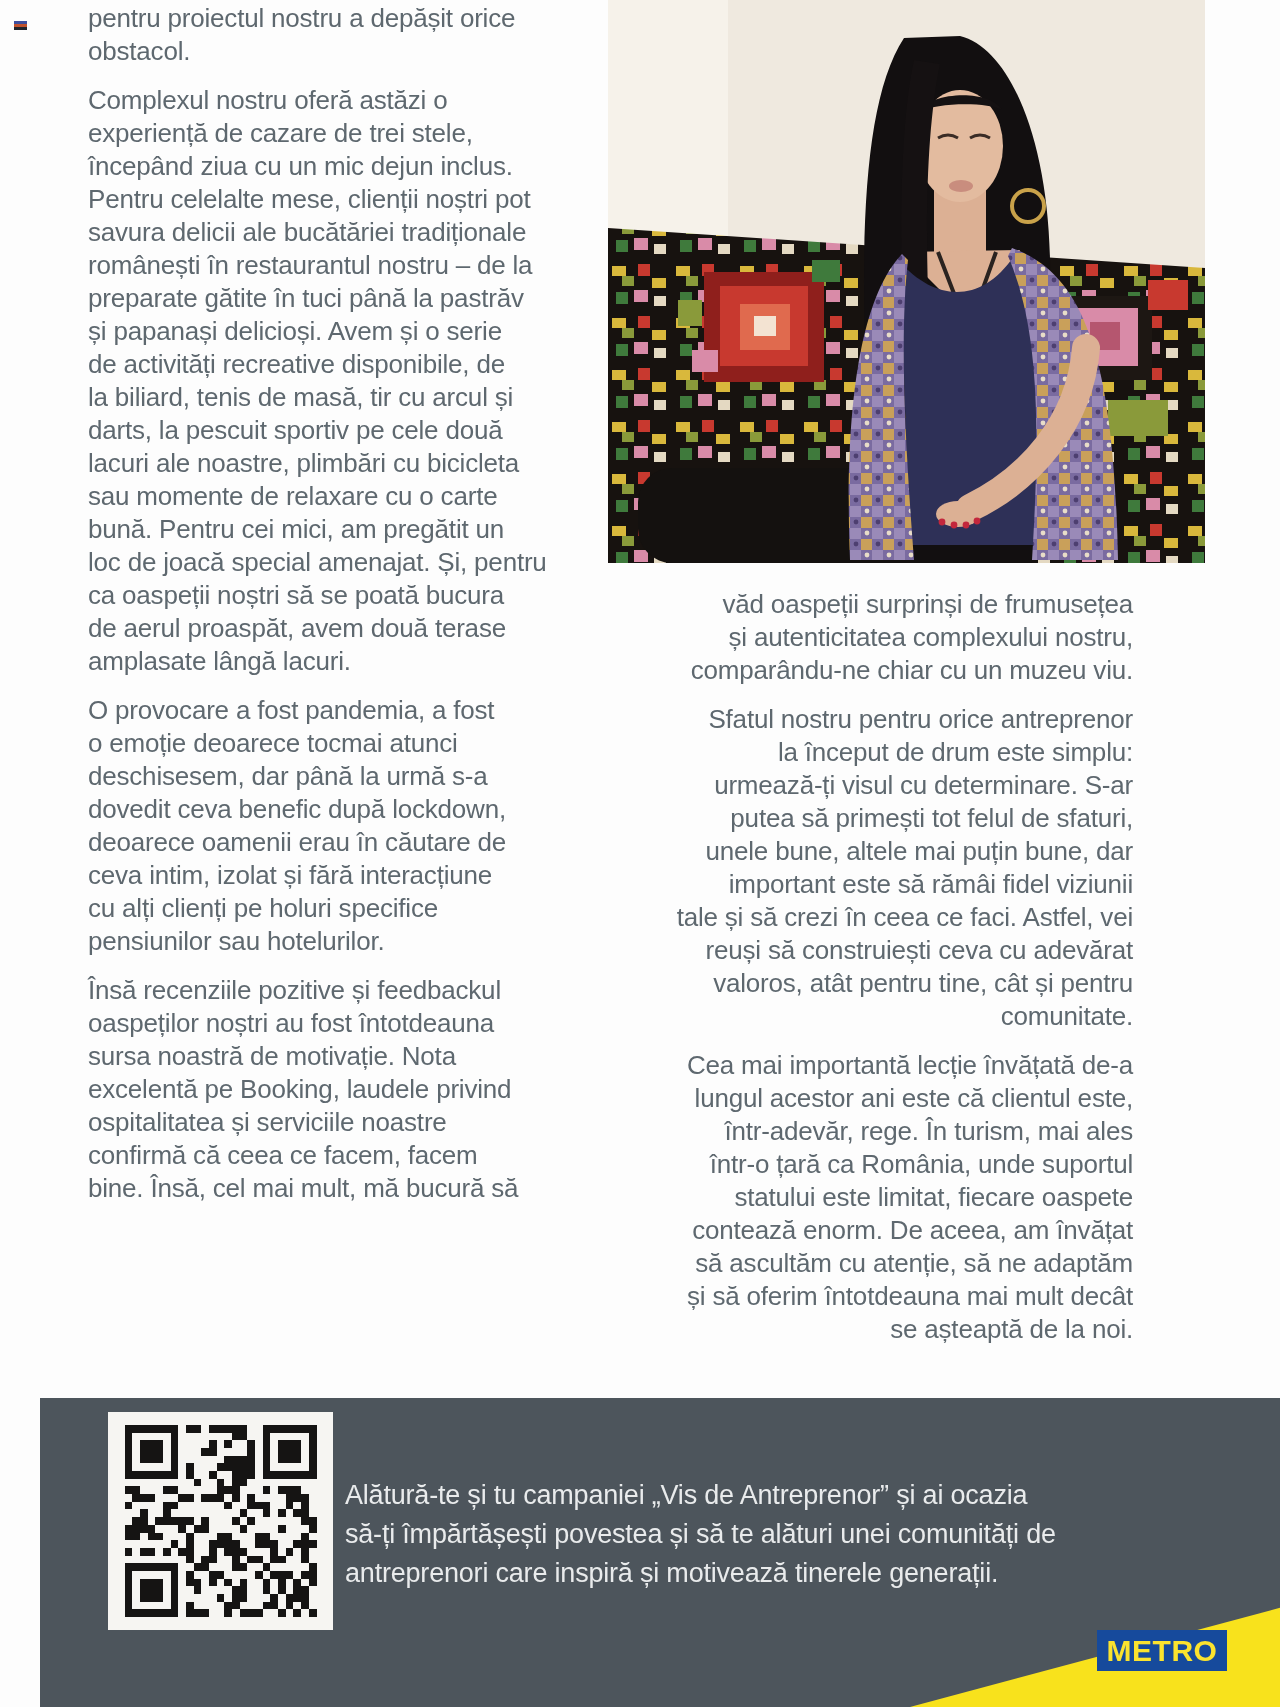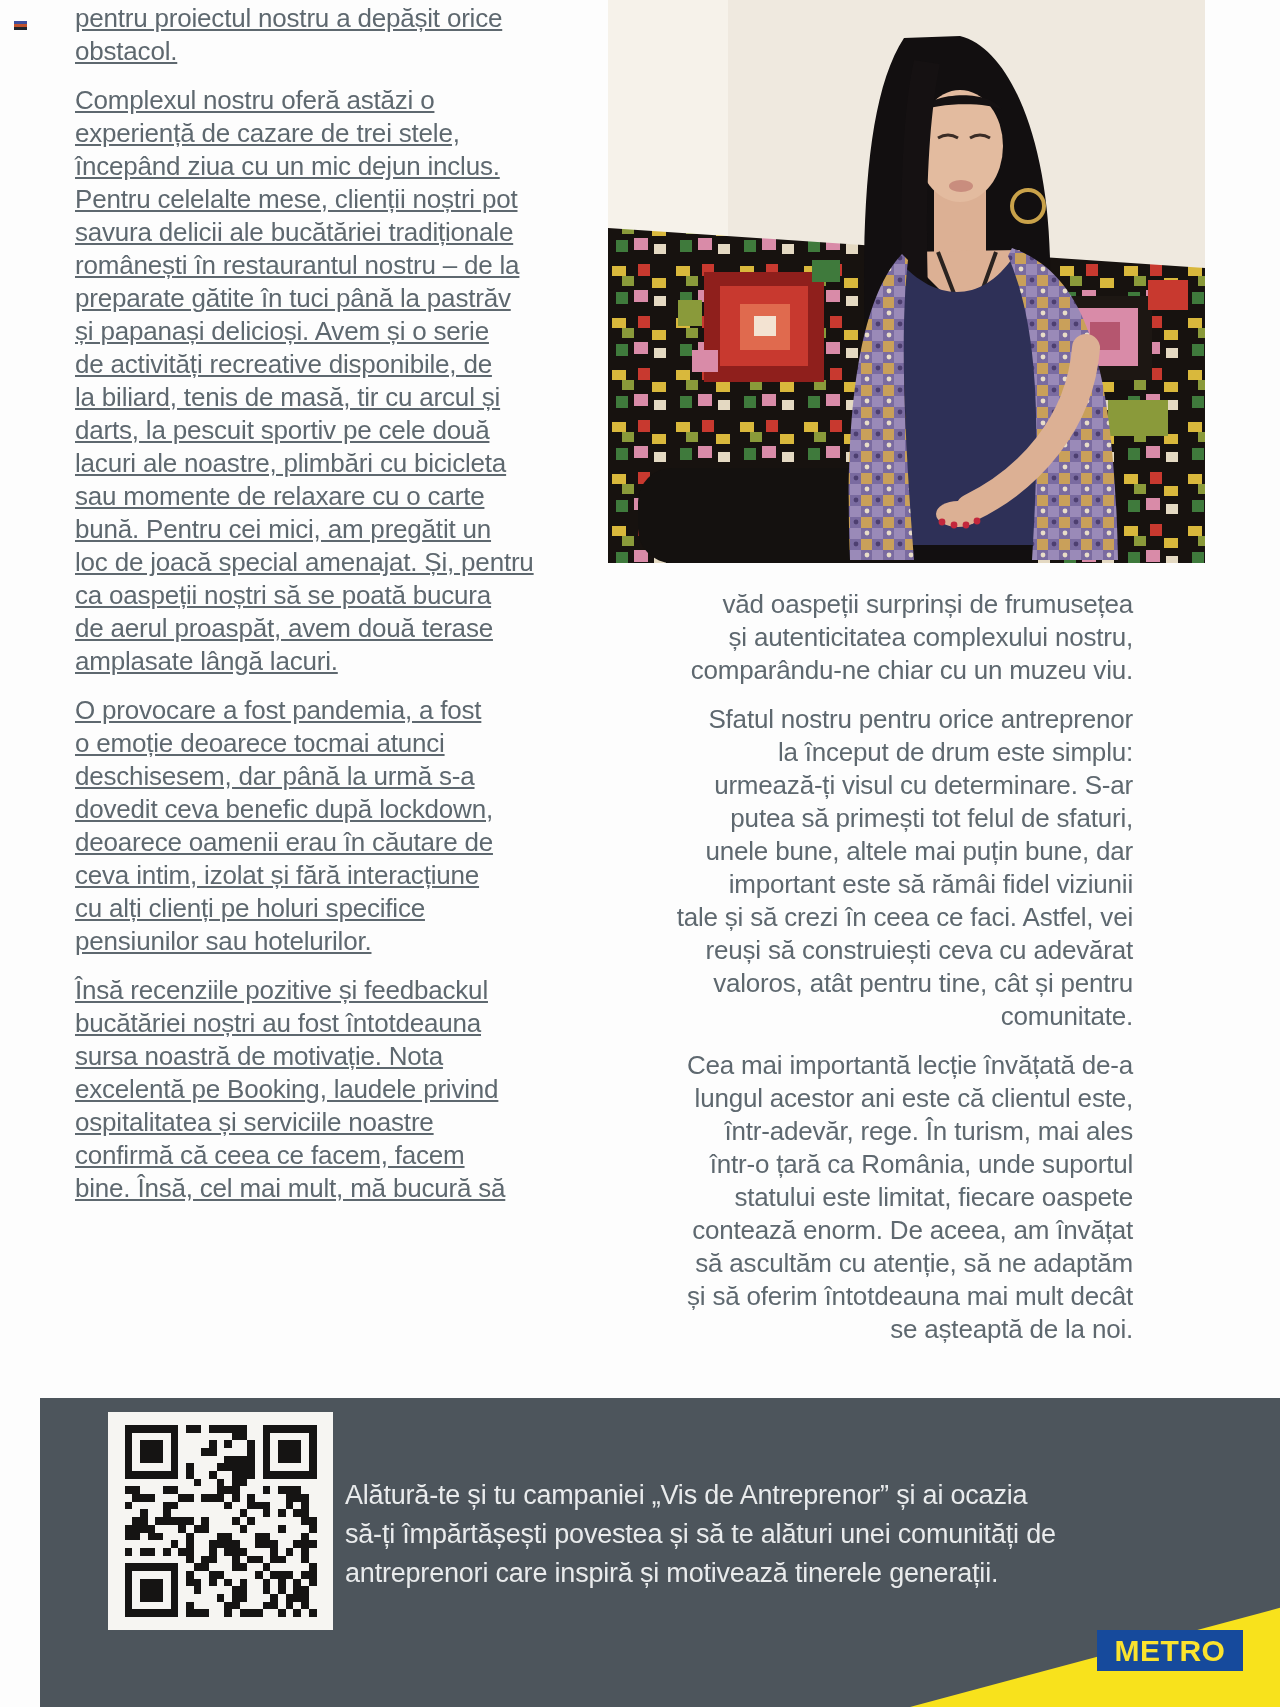--- a/index.html
+++ b/index.html
@@ -9,21 +9,21 @@
     font-family:"Liberation Sans", sans-serif;
     color:#5e686f;
   }
   
   #flag{position:absolute;left:14px;top:21px;width:13px;height:9px;display:flex;flex-direction:column;}
   #flag .s1{flex:1;background:#3e4f9e;}
   #flag .s2{flex:1;background:#c0522e;}
   #flag .s3{flex:1;background:#20242b;}
 
   .col{position:absolute;width:525px;}
-  #left-col{left:75px;top:2px;text-decoration:underline;}
+  #left-col{left:88px;top:2px;}
   #right-col{left:608px;top:588px;text-align:right;}
   .para{
     margin:0 0 16px 0;
     font-size:26px;line-height:33px;letter-spacing:-0.2px;
     white-space:pre-line;color:#5e686f;
   }
 
   
   #photo{position:absolute;left:608px;top:0;width:597px;height:563px;overflow:hidden;}
   #photo svg{display:block;width:100%;height:100%;}
@@ -36,21 +36,21 @@
     position:absolute;left:305px;top:78px;width:760px;
     font-size:27px;line-height:39px;letter-spacing:-0.2px;color:#e9ebec;
     white-space:pre-line;
   }
   #wedge{
     position:absolute;right:0;bottom:0;width:410px;height:110px;
     background:#f8e21c;
     clip-path:polygon(0 100%, 100% 0, 100% 100%);
   }
   #metro-box{
-    position:absolute;left:1057px;top:232px;width:146px;height:41px;
+    position:absolute;left:1057px;top:232px;width:130px;height:41px;
     background:#164a9c;display:flex;align-items:center;justify-content:center;
   }
   #metro-box span{
     color:#fbe32e;font-weight:bold;font-size:30px;letter-spacing:0.5px;
     font-family:"Liberation Sans", sans-serif;
   }
 </style>
 </head>
 <body>
 
@@ -85,21 +85,21 @@
 amplasate lângă lacuri.</p>
     <p class="para">O provocare a fost pandemia, a fost
 o emoție deoarece tocmai atunci
 deschisesem, dar până la urmă s-a
 dovedit ceva benefic după lockdown,
 deoarece oamenii erau în căutare de
 ceva intim, izolat și fără interacțiune
 cu alți clienți pe holuri specifice
 pensiunilor sau hotelurilor.</p>
     <p class="para">Însă recenziile pozitive și feedbackul
-bucătăriei noștri au fost întotdeauna
+oaspeților noștri au fost întotdeauna
 sursa noastră de motivație. Nota
 excelentă pe Booking, laudele privind
 ospitalitatea și serviciile noastre
 confirmă că ceea ce facem, facem
 bine. Însă, cel mai mult, mă bucură să</p>
   </div>
 
   <div id="photo">
     <svg viewBox="0 0 597 563" preserveAspectRatio="none" aria-hidden="true">
       <defs>

